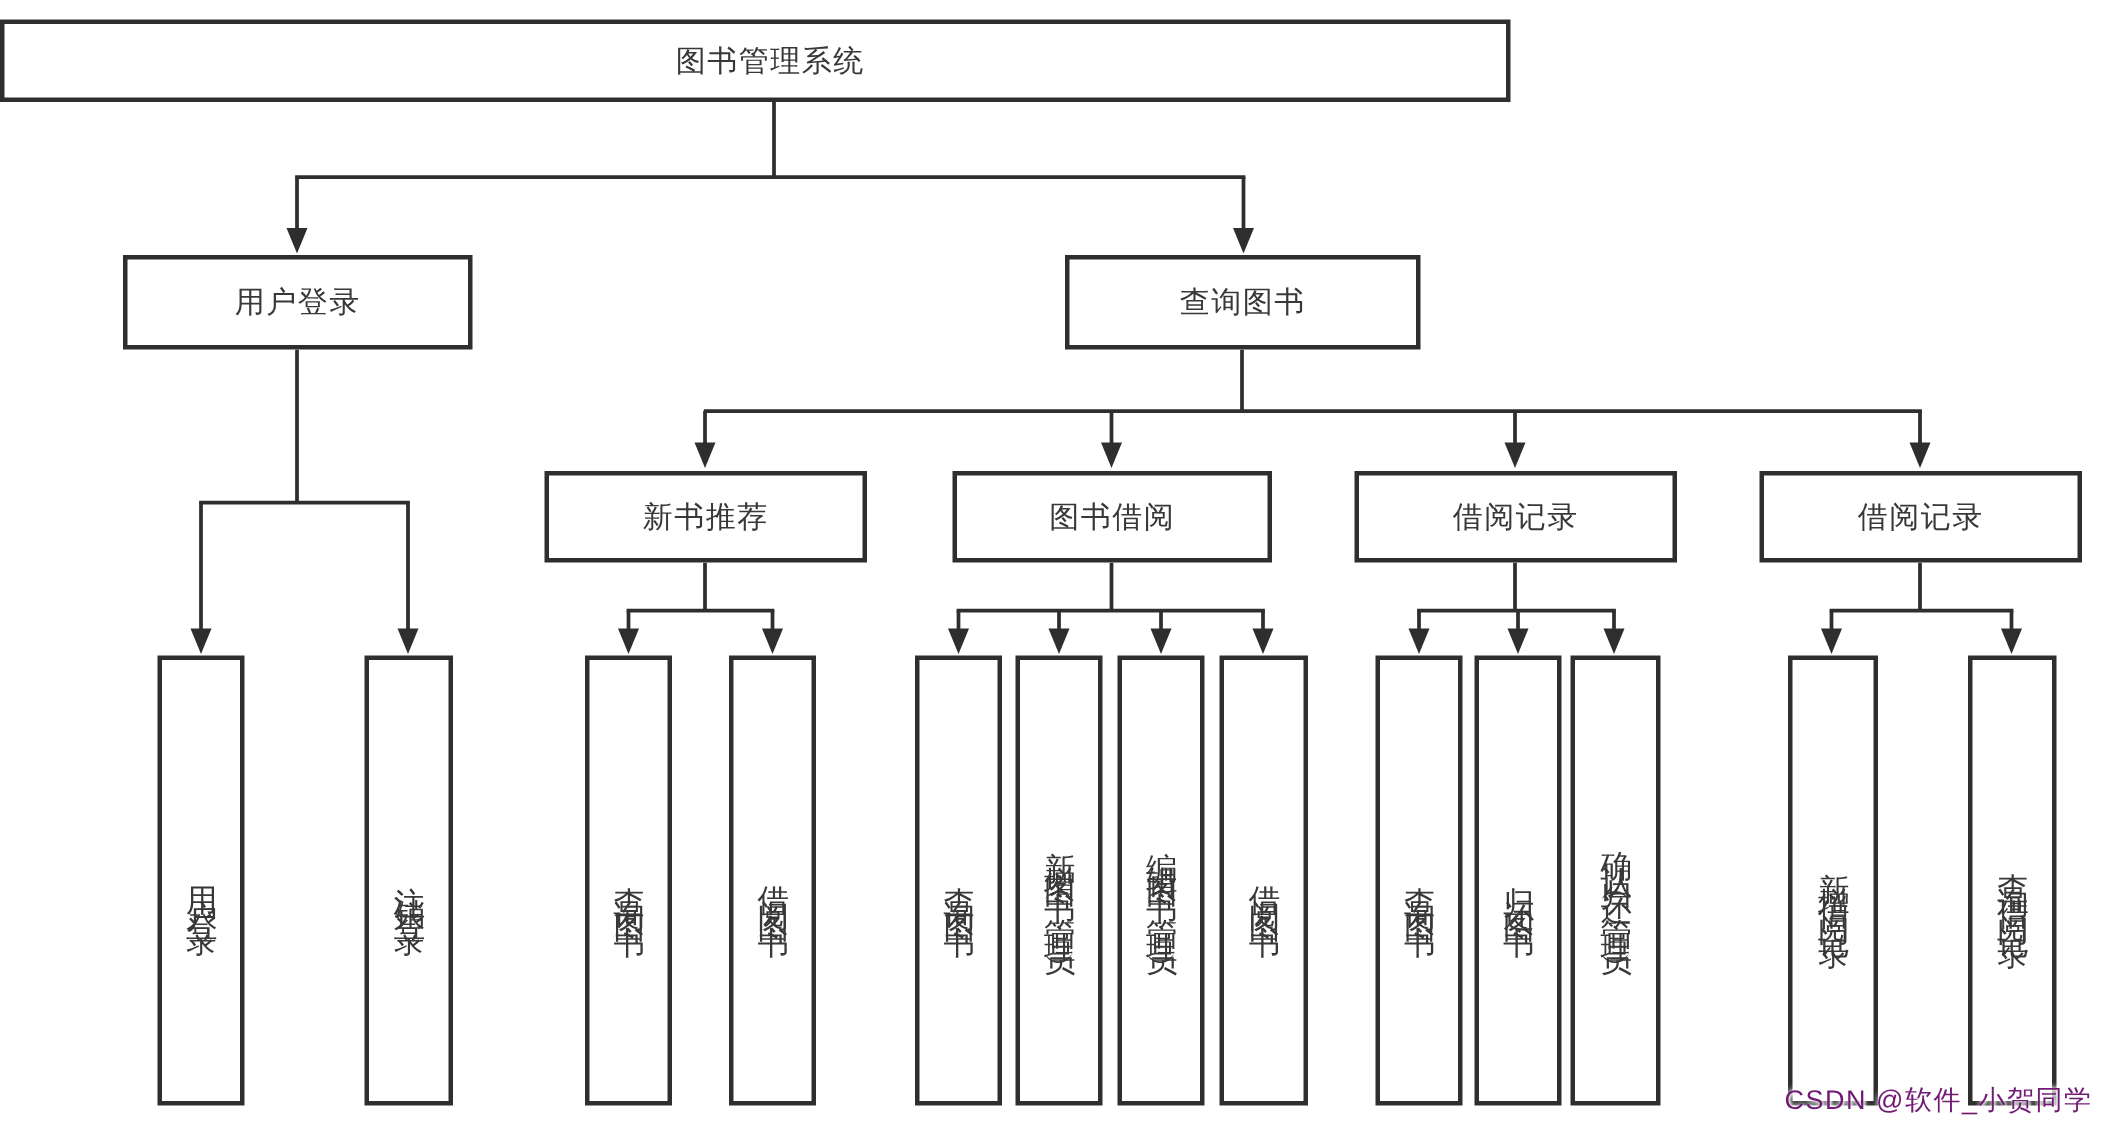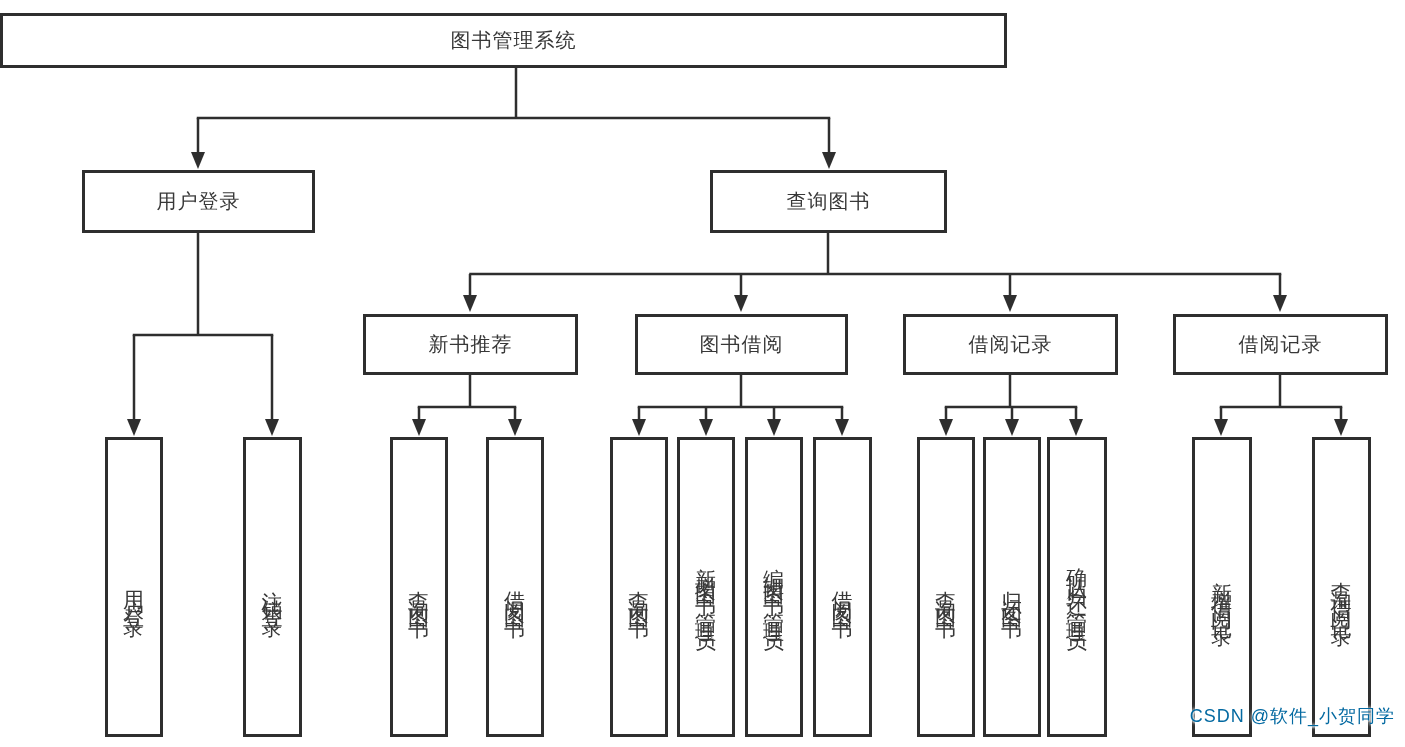--- a/index.html
+++ b/index.html
@@ -33,23 +33,23 @@
   .vtext {
     writing-mode: vertical-rl;
     text-orientation: mixed;
     letter-spacing: 9px;
     line-height: 1;
     margin-bottom: -9px; 
   }
   .watermark {
     position: absolute;
     right: 10px;
-    bottom: 19px;
+    bottom: 2px;
     font-size: 18px;
-    color: #0369a1;
+    color: #701a75;
     letter-spacing: 1px;
     text-shadow: 0 0 3px #ffffff, 0 0 5px #ffffff, 1px 1px 2px #ffffff;
     z-index: 5;
     white-space: nowrap;
   }
   svg line, svg path { stroke: #2e2e2e; stroke-width: 2.5; fill: none; }
   svg polygon { fill: #2e2e2e; stroke: none; }
 </style>
 </head>
 <body>

